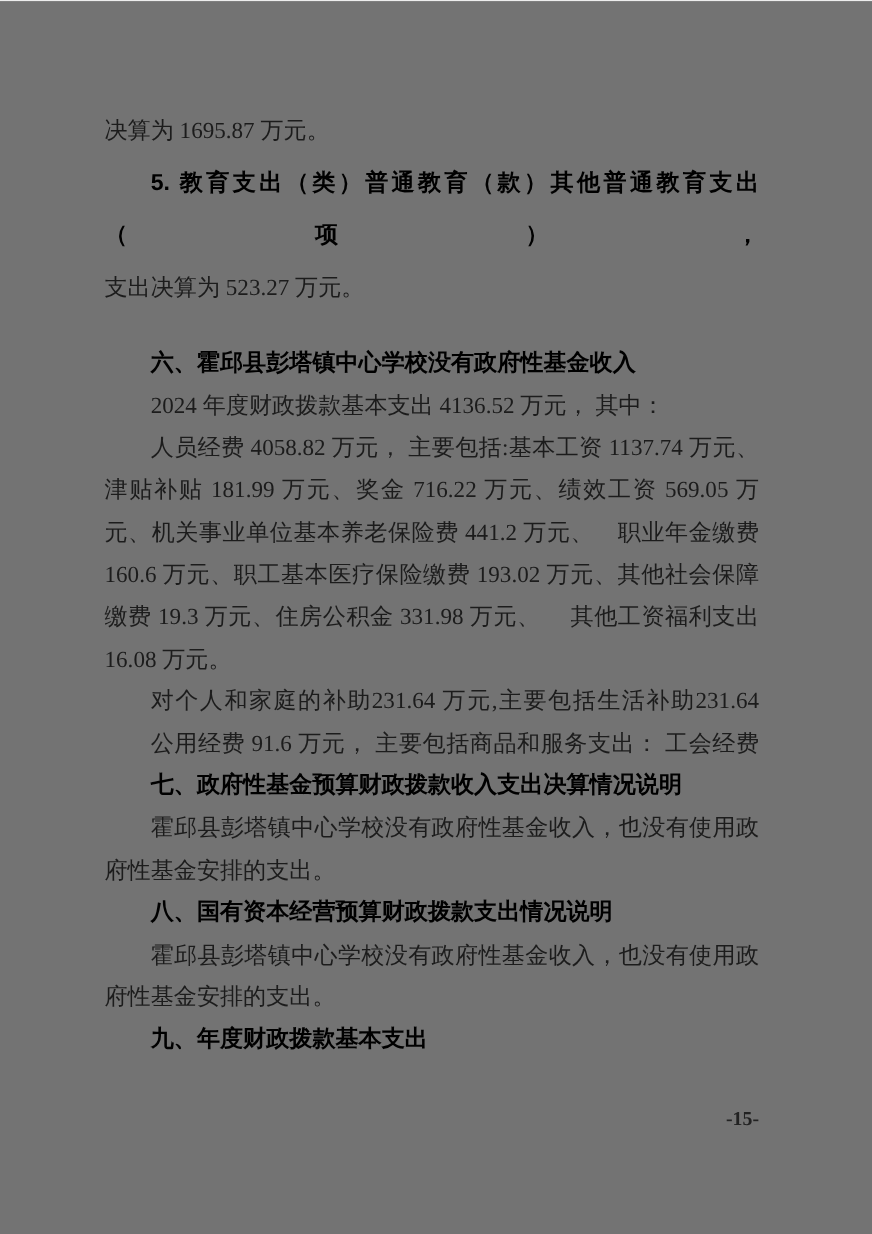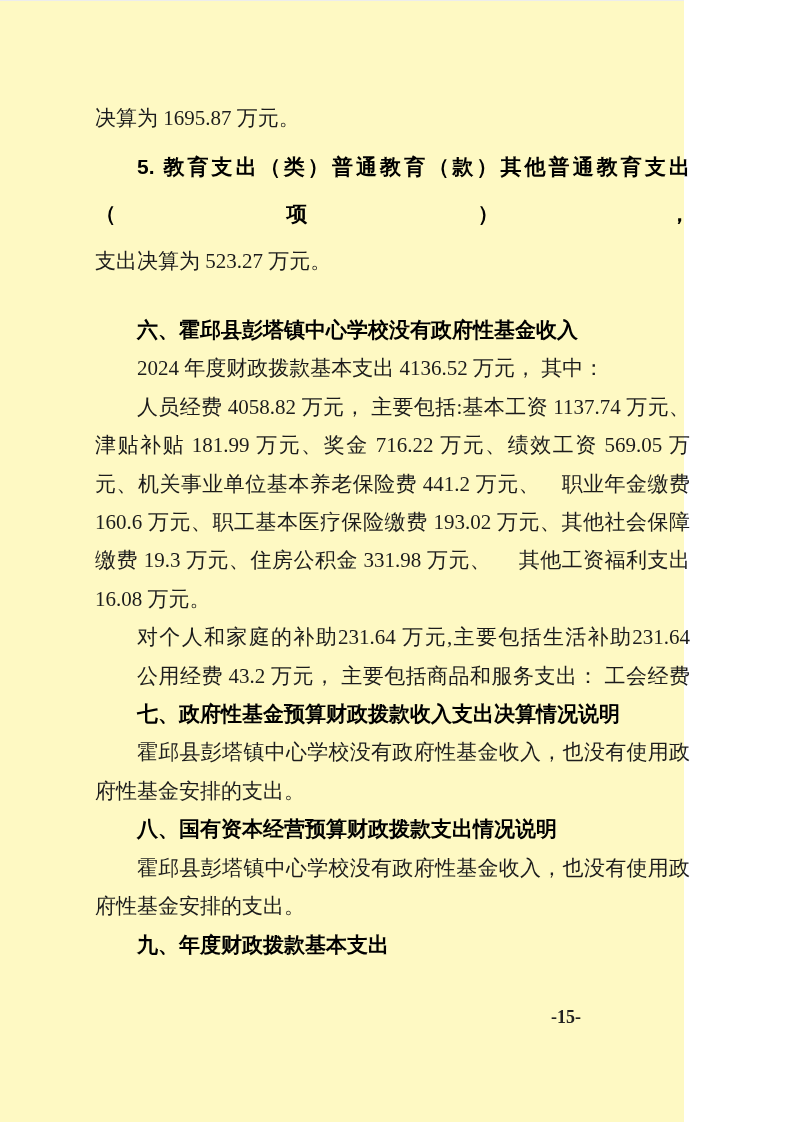--- a/index.html
+++ b/index.html
@@ -5,22 +5,22 @@
   * { margin: 0; padding: 0; box-sizing: border-box; }
   html, body { background: #ffffff; }
   body {
     width: 793px; height: 1122px;
     font-family: "Liberation Serif", "DejaVu Serif", serif;
     color: #1c1c1c;
     overflow: hidden;
   }
   .page {
     position: relative;
-    width: 684px; height: 1122px;
-    background: #fef9c3;
+    width: 793px; height: 1122px;
+    background: #737373;
     border-top: 1px solid #ededed;
   }
   .content {
     position: absolute;
     left: 95px; top: 94px;
     width: 595px;
   }
   .line {
     font-size: 21px;
     line-height: 38.4px;
@@ -61,21 +61,21 @@
       <div class="spacer"></div>
       <div class="line heading indent">六、霍邱县彭塔镇中心学校没有政府性基金收入</div>
       <div class="line body indent">2024 年度财政拨款基本支出 4136.52 万元， 其中：</div>
       <div class="line body indent fill">人员经费 4058.82 万元， 主要包括:基本工资 1137.74 万元、</div>
       <div class="line body fill">津贴补贴 181.99 万元、奖金 716.22 万元、绩效工资 569.05 万</div>
       <div class="line body fill">元、机关事业单位基本养老保险费 441.2 万元、　职业年金缴费</div>
       <div class="line body fill">160.6 万元、职工基本医疗保险缴费 193.02 万元、其他社会保障</div>
       <div class="line body fill">缴费 19.3 万元、住房公积金 331.98 万元、　 其他工资福利支出</div>
       <div class="line body">16.08 万元。</div>
       <div class="line body indent fill">对个人和家庭的补助231.64 万元,主要包括生活补助231.64</div>
-      <div class="line body indent fill">公用经费 43.2 万元， 主要包括商品和服务支出： 工会经费</div>
+      <div class="line body indent fill">公用经费 91.6 万元， 主要包括商品和服务支出： 工会经费</div>
       <div class="line heading indent">七、政府性基金预算财政拨款收入支出决算情况说明</div>
       <div class="line body indent fill">霍邱县彭塔镇中心学校没有政府性基金收入，也没有使用政</div>
       <div class="line body">府性基金安排的支出。</div>
       <div class="line heading indent">八、国有资本经营预算财政拨款支出情况说明</div>
       <div class="line body indent fill">霍邱县彭塔镇中心学校没有政府性基金收入，也没有使用政</div>
       <div class="line body">府性基金安排的支出。</div>
       <div class="line heading indent">九、年度财政拨款基本支出</div>
     </main>
   <div class="page-number">-15-</div>
 </div>

